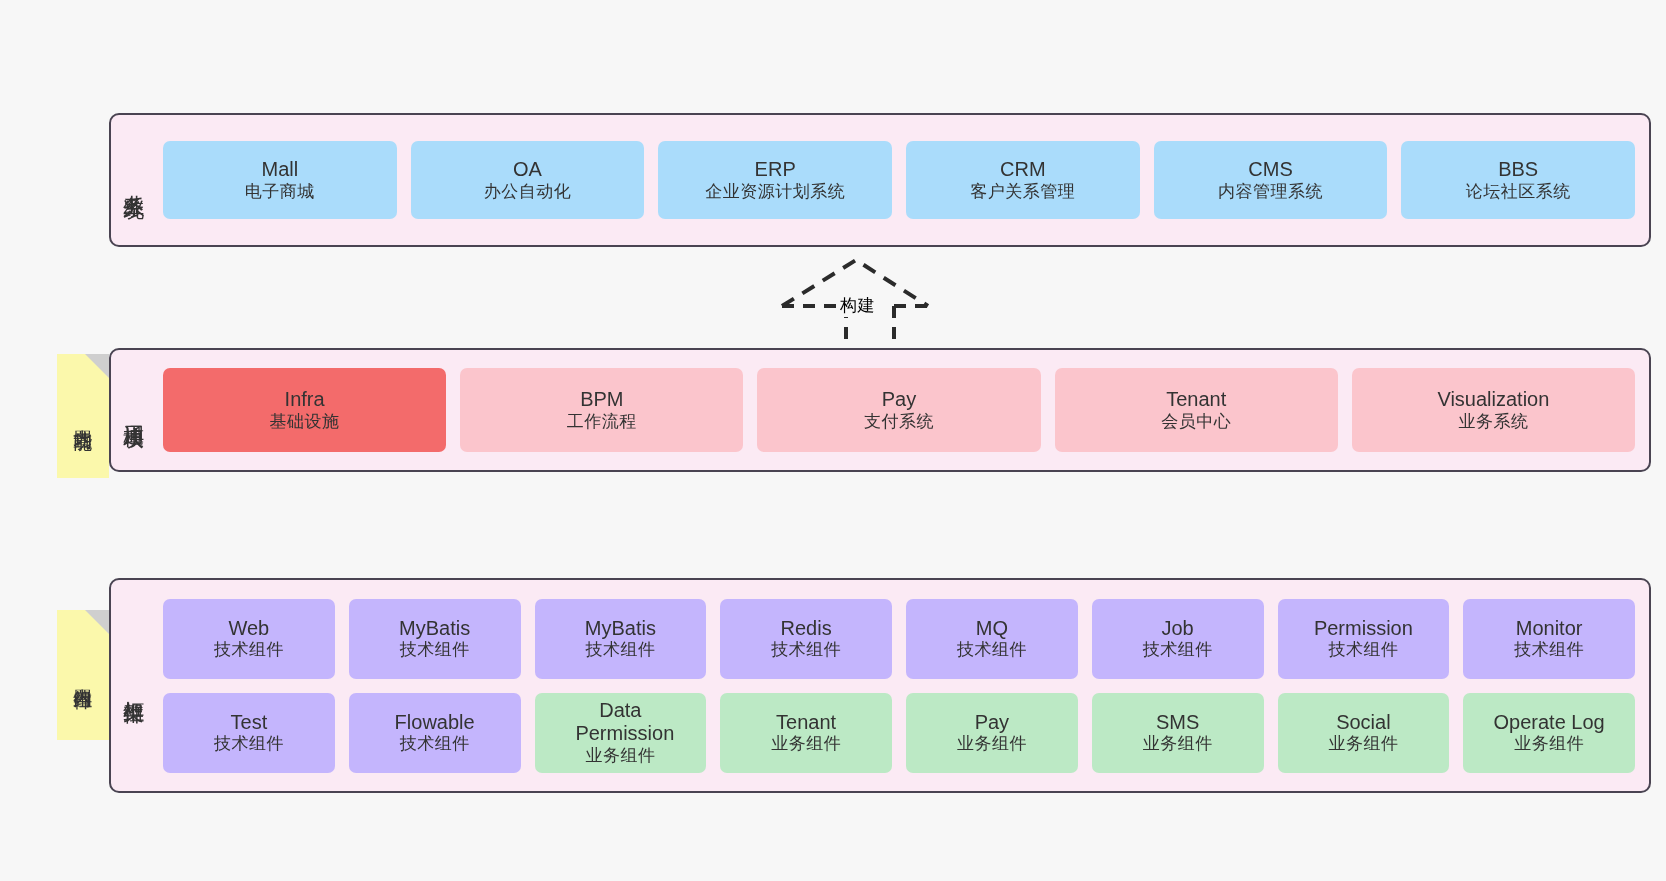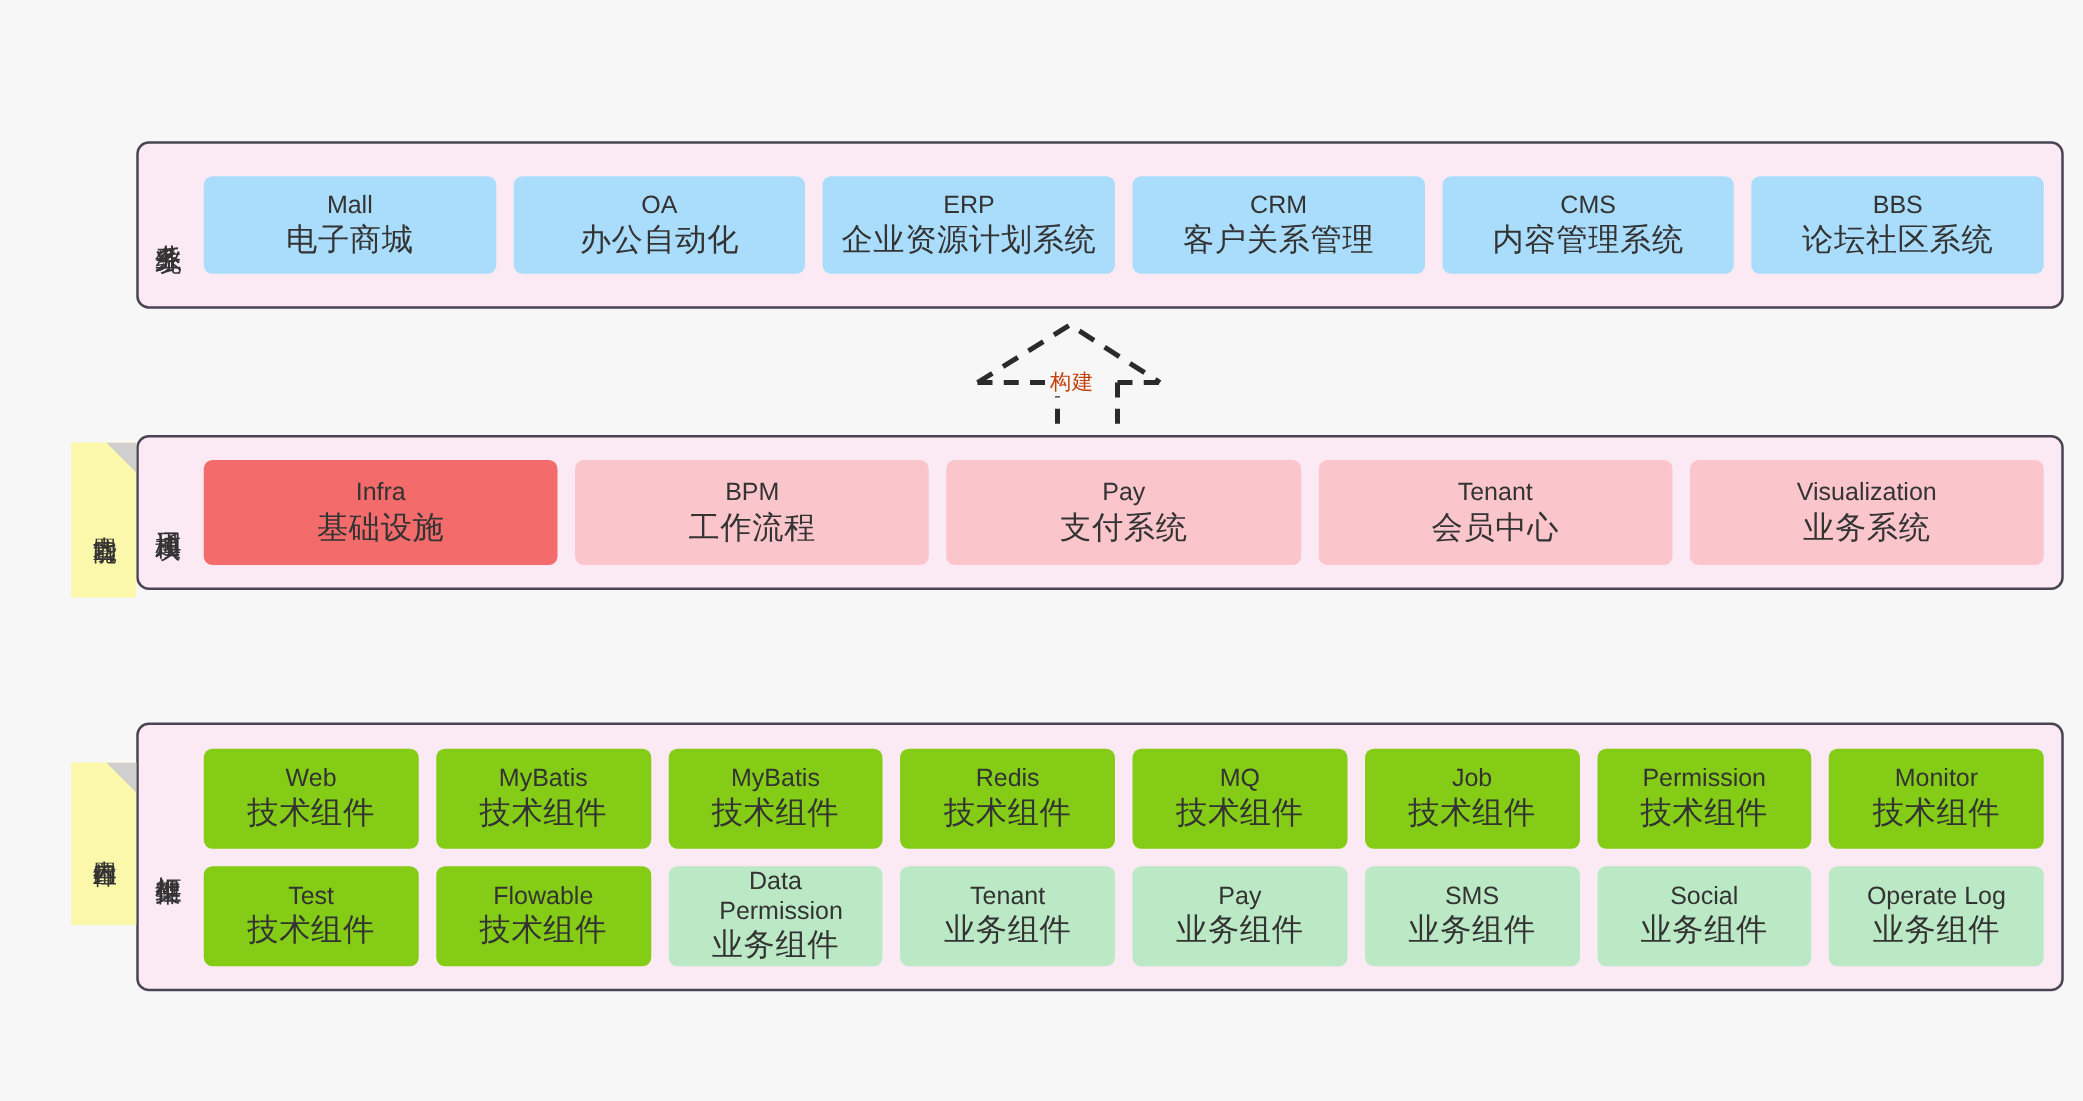--- a/index.html
+++ b/index.html
@@ -76,30 +76,30 @@
     text-align: center;
     box-sizing: border-box;
     padding: 4px 6px;
   }
   .node .t-en {
     font-size: 20px;
     line-height: 1.18;
     color: #333333;
   }
   .node .t-cn {
-    font-size: 25px;
+    font-size: 17px;
     line-height: 1.2;
     color: #333333;
     letter-spacing: 0.5px;
   }
 
   .biz-node   { background: #aadcfb; height: 78px; }
   .mod-strong { background: #f36b6b; height: 84px; }
   .mod-light  { background: #fbc5cc; height: 84px; }
-  .fw-tech    { background: #84cc16; height: 80px; align-items: center; }
+  .fw-tech    { background: #c4b5fd; height: 80px; align-items: center; }
   .fw-biz     { background: #bce9c5; height: 80px; }
 
   
   .note {
     position: absolute;
     background: #fbf8ab;
     box-sizing: border-box;
     display: flex;
     align-items: center;
     justify-content: center;
@@ -123,21 +123,21 @@
   }
 
   
   .connector {
     position: absolute;
   }
   .connector svg { display: block; overflow: visible; }
   .conn-label {
     position: absolute;
     font-size: 17px;
-    color: #c2410c;
+    color: #000000;
     background: #f7f7f7;
     padding: 0 2px;
     white-space: nowrap;
     letter-spacing: 0.5px;
   }
 </style>
 </head>
 <body>
 
 <div id="diagram">

